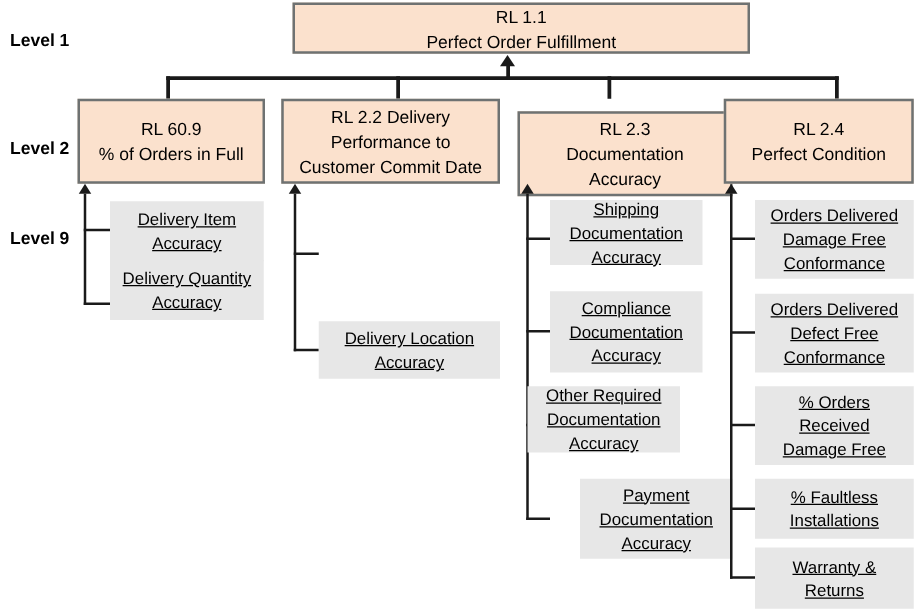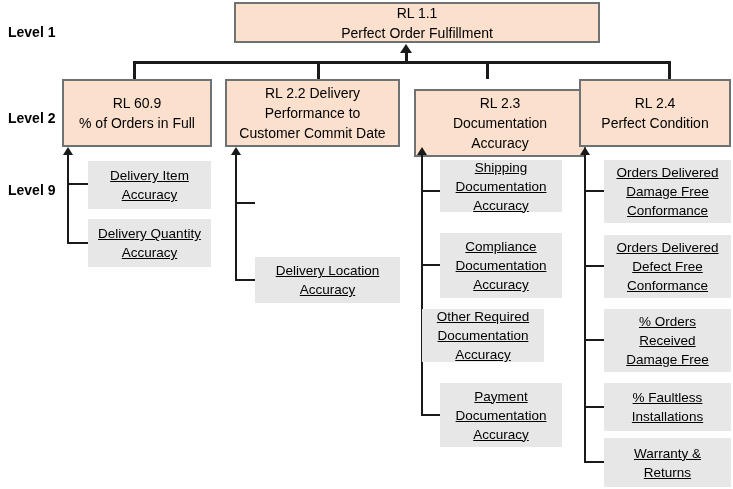--- a/index.html
+++ b/index.html
@@ -93,21 +93,21 @@
   <div class="node" style="left:579px;top:79px;width:152px;height:68px">RL 2.4
 Perfect Condition</div>
 
   <div class="arrow-up" style="left:63px;top:147px;border-left-width:5px;border-right-width:5px;border-bottom-width:8px"></div>
   <div class="vline" style="left:67px;top:155px;width:2px;height:89px"></div>
   <div class="hline" style="left:67px;top:183px;width:21px;height:2px"></div>
   <div class="hline" style="left:67px;top:242px;width:21px;height:2px"></div>
 
   <div class="leaf" style="left:88px;top:161px;width:123px;height:48px">Delivery Item
 Accuracy</div>
-  <div class="leaf" style="left:88px;top:219px;width:123px;height:48px">Delivery Quantity
+  <div class="leaf" style="left:88px;top:208px;width:123px;height:48px">Delivery Quantity
 Accuracy</div>
 
   <div class="arrow-up" style="left:231px;top:147px;border-left-width:5px;border-right-width:5px;border-bottom-width:8px"></div>
   <div class="vline" style="left:235px;top:155px;width:2px;height:126px"></div>
   <div class="hline" style="left:235px;top:202px;width:20px;height:2px"></div>
   <div class="hline" style="left:235px;top:279px;width:20px;height:2px"></div>
 
   <div class="leaf" style="left:255px;top:257px;width:145px;height:46px">Delivery Location
 Accuracy</div>
 
@@ -120,21 +120,21 @@
 
   <div class="leaf" style="left:440px;top:160px;width:122px;height:52px">Shipping
 Documentation
 Accuracy</div>
   <div class="leaf" style="left:440px;top:233px;width:122px;height:65px">Compliance
 Documentation
 Accuracy</div>
   <div class="leaf" style="left:422px;top:309px;width:122px;height:53px">Other Required
 Documentation
 Accuracy</div>
-  <div class="leaf" style="left:440px;top:383px;width:122px;height:64px">Payment
+  <div class="leaf" style="left:464px;top:383px;width:122px;height:64px">Payment
 Documentation
 Accuracy</div>
 
   <div class="arrow-up" style="left:580px;top:147px;border-left-width:5px;border-right-width:5px;border-bottom-width:8px"></div>
   <div class="vline" style="left:584px;top:155px;width:2px;height:308px"></div>
   <div class="hline" style="left:584px;top:190px;width:20px;height:2px"></div>
   <div class="hline" style="left:584px;top:265px;width:20px;height:2px"></div>
   <div class="hline" style="left:584px;top:339px;width:20px;height:2px"></div>
   <div class="hline" style="left:584px;top:406px;width:20px;height:2px"></div>
   <div class="hline" style="left:584px;top:461px;width:20px;height:2px"></div>

